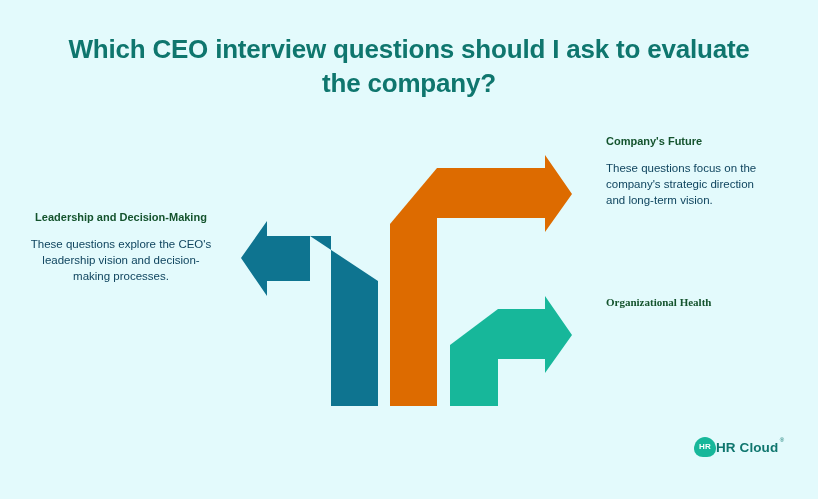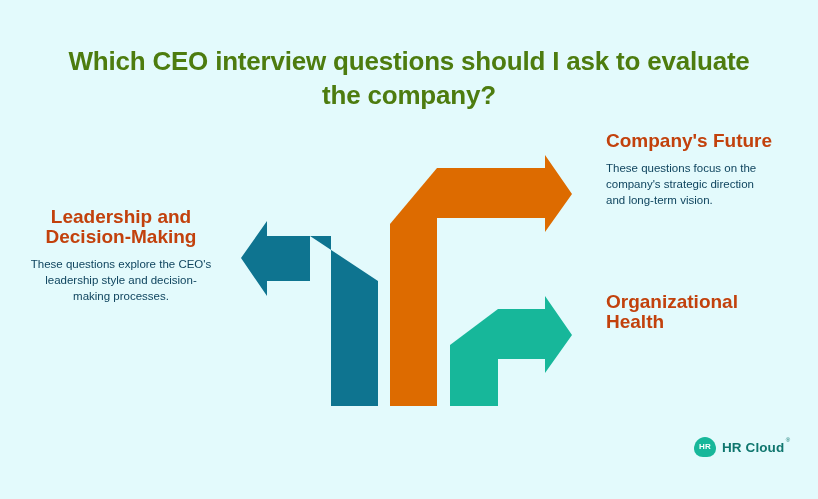--- a/index.html
+++ b/index.html
@@ -17,38 +17,38 @@
     position: relative;
     width: 818px;
     height: 499px;
     background: #E3FAFC;
   }
 
   
   .title {
     position: absolute;
     left: 60px;
-    top: 44px;
+    top: 32px;
     width: 698px;
     text-align: center;
-    color: #4d7c0f;
+    color: #0f766e;
     font-size: 26px;
     line-height: 34px;
     font-weight: bold;
     letter-spacing: -0.2px;
   }
 
   
   .callout {
     position: absolute;
   }
   .callout .heading {
-    color: #c2410c;
+    color: #14532d;
     font-weight: bold;
-    font-size: 19px;
+    font-size: 11px;
     line-height: 20px;
     margin: 0 0 9px 0;
   }
   .callout .body {
     color: #10455F;
     font-size: 11.5px;
     line-height: 16px;
     margin: 0;
   }
 
@@ -62,40 +62,40 @@
     left: 606px;
     top: 131px;
     width: 168px;
     text-align: left;
   }
   #callout-health {
     left: 606px;
     top: 292px;
     width: 176px;
     text-align: left;
+    font-family: Liberation Serif, serif;
   }
 
   
   #arrows {
     position: absolute;
     left: 0;
     top: 0;
     width: 818px;
     height: 499px;
     pointer-events: none;
   }
 
   
   #logo {
     position: absolute;
     left: 694px;
     top: 437px;
     display: flex;
     align-items: center;
-    gap: 6px;
   }
   #logo .mark {
     position: relative;
     width: 22px;
     height: 20px;
     background: #17B79A;
     border-radius: 11px 11px 9px 9px / 12px 12px 8px 8px;
     display: flex;
     align-items: center;
     justify-content: center;
@@ -139,21 +139,21 @@
     <path fill="#DD6B00" d="M 437,168 L 437,224 L 390,224 Z"></path>
     <path fill="#DD6B00" d="M 437,168 L 545,168 L 545,155 L 572,194 L 545,232 L 545,218 L 437,218 Z"></path>
 
     <path fill="#17B79A" d="M 450,345 L 498,345 L 498,406 L 450,406 Z"></path>
     <path fill="#17B79A" d="M 498,309 L 498,345 L 450,345 Z"></path>
     <path fill="#17B79A" d="M 498,309 L 545,309 L 545,296 L 572,335 L 545,373 L 545,359 L 498,359 Z"></path>
   </svg>
 
   <div class="callout" id="callout-leadership">
     <p class="heading">Leadership and Decision-Making</p>
-    <p class="body">These questions explore the CEO's leadership style and decision-making processes.</p>
+    <p class="body">These questions explore the CEO's leadership vision and decision-making processes.</p>
   </div>
 
   <div class="callout" id="callout-future">
     <p class="heading">Company's Future</p>
     <p class="body">These questions focus on the company's strategic direction and long-term vision.</p>
   </div>
 
   <div class="callout" id="callout-health">
     <p class="heading">Organizational Health</p>
   </div>

